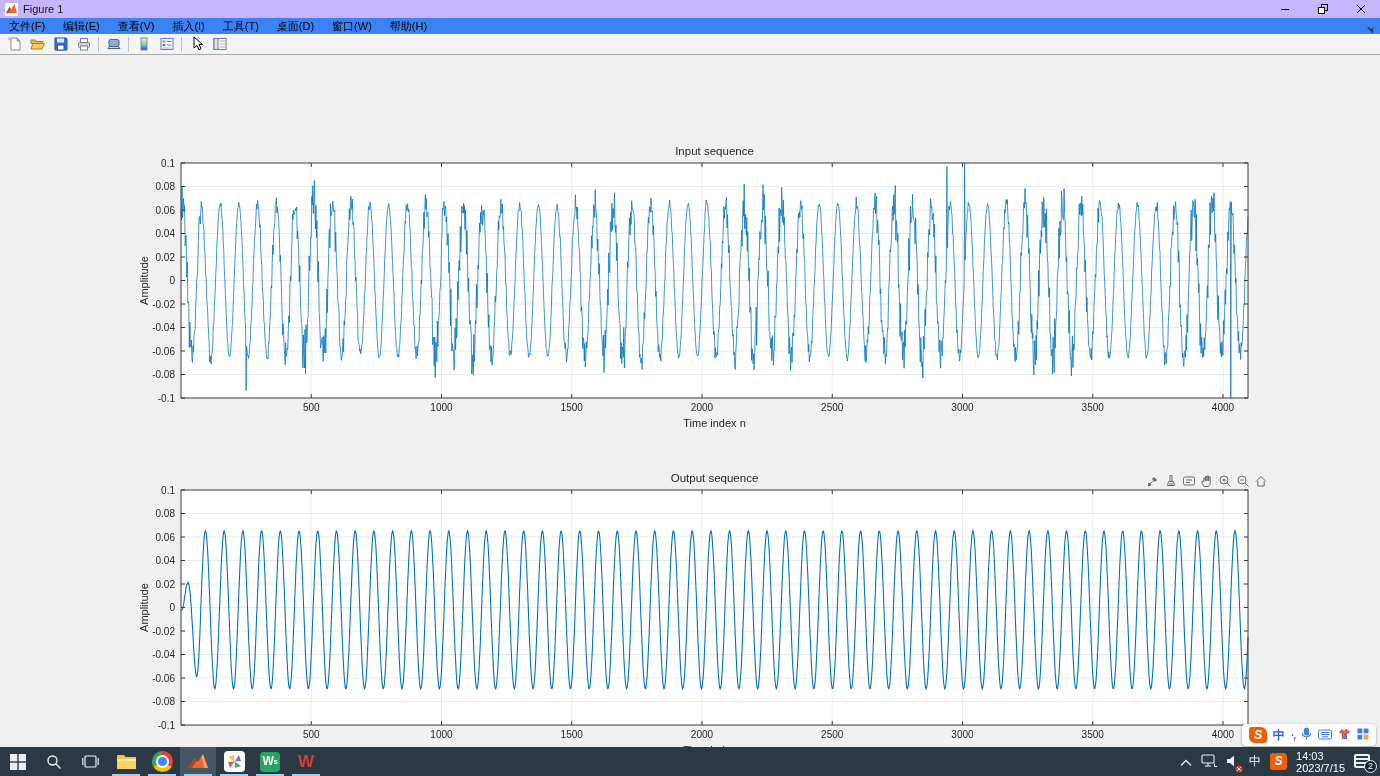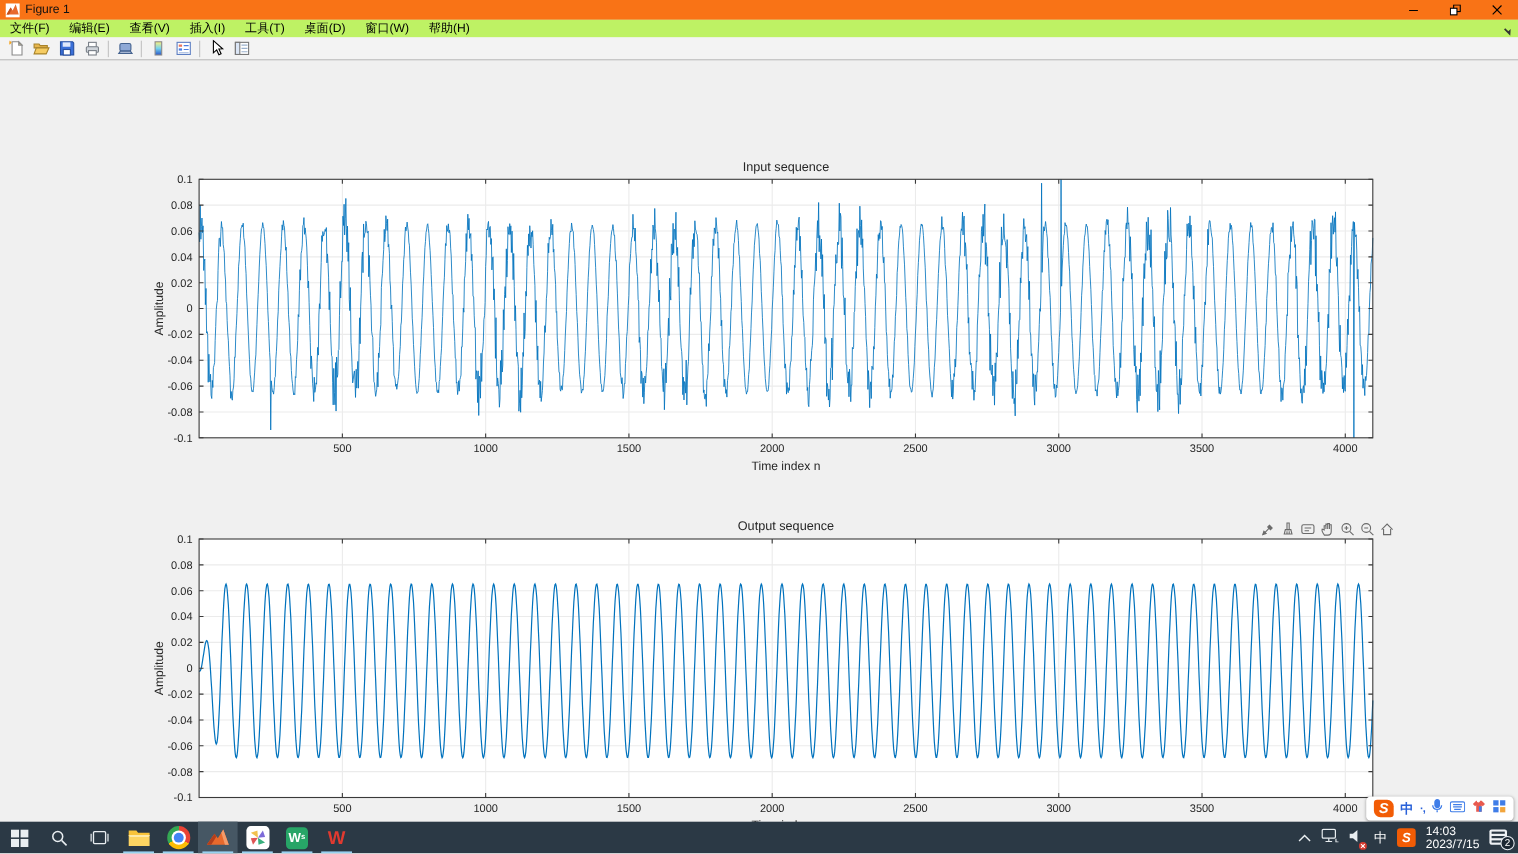--- a/index.html
+++ b/index.html
@@ -1,26 +1,26 @@
 <!DOCTYPE html>
 <html style="--line-blue: #0072BD; --taskbar-underline: #98d1f1; --sogou-orange: #f25c05; --wps-red: #e03a30; --wps-green-tile: #27a567; --matlab-orange: #e8692c;"><head>
 <meta charset="utf-8">
 <style>
   * { margin:0; padding:0; box-sizing:border-box; }
   html,body { width:1380px; height:776px; overflow:hidden; }
   body { font-family:"Liberation Sans", sans-serif; background:#f0f0f0; }
   .screen { position:relative; width:1380px; height:776px; background:#f0f0f0; overflow:hidden; }
 
   
-  .titlebar { position:absolute; left:0; top:0; width:100%; height:18px; background:#f97316;
+  .titlebar { position:absolute; left:0; top:0; width:100%; height:18px; background:#c4b5fd;
               display:flex; align-items:center; padding-left:5px; gap:5px; font-size:11px; color:#111; }
   .titlebar .title { line-height:18px; }
   .win-controls { position:absolute; right:0; top:0; height:18px; display:flex; }
   .win-btn { width:38px; height:18px; display:flex; align-items:center; justify-content:center; }
-  .menubar { position:absolute; left:0; top:18px; width:100%; height:16px; background:#bef264;
+  .menubar { position:absolute; left:0; top:18px; width:100%; height:16px; background:#3b82f6;
              display:flex; font-size:11px; color:#000; }
   .menu-item { padding:0 9px; line-height:16px; }
   .toolbar { position:absolute; left:0; top:34px; width:100%; height:21px; background:#f3f3f3;
              border-bottom:1px solid #ababab; display:flex; align-items:center; padding-left:3px; }
   .tool-btn { width:23px; height:19px; display:flex; align-items:center; justify-content:center; }
   .tool-sep { width:1px; height:15px; background:#c3c3c3; margin:0 3px; }
   .overflow-arrow { position:absolute; right:5px; top:20px; }
 
   
   .figure-area { position:absolute; left:0; top:55px; width:1380px; height:692px; background:#f0f0f0; }

